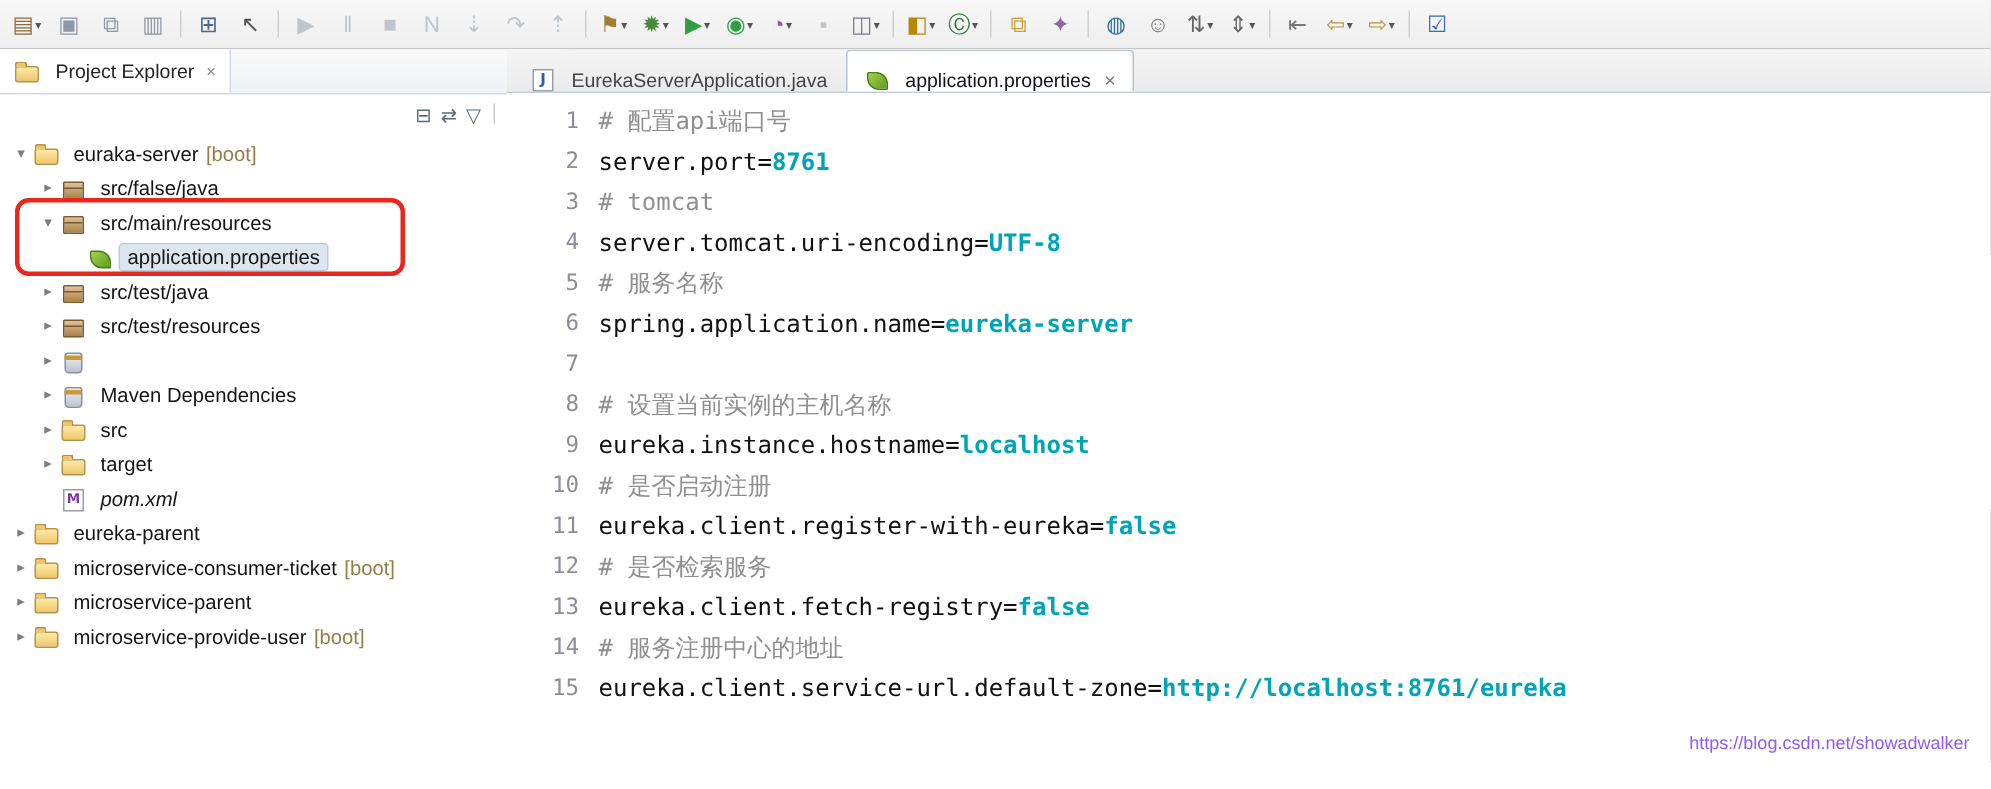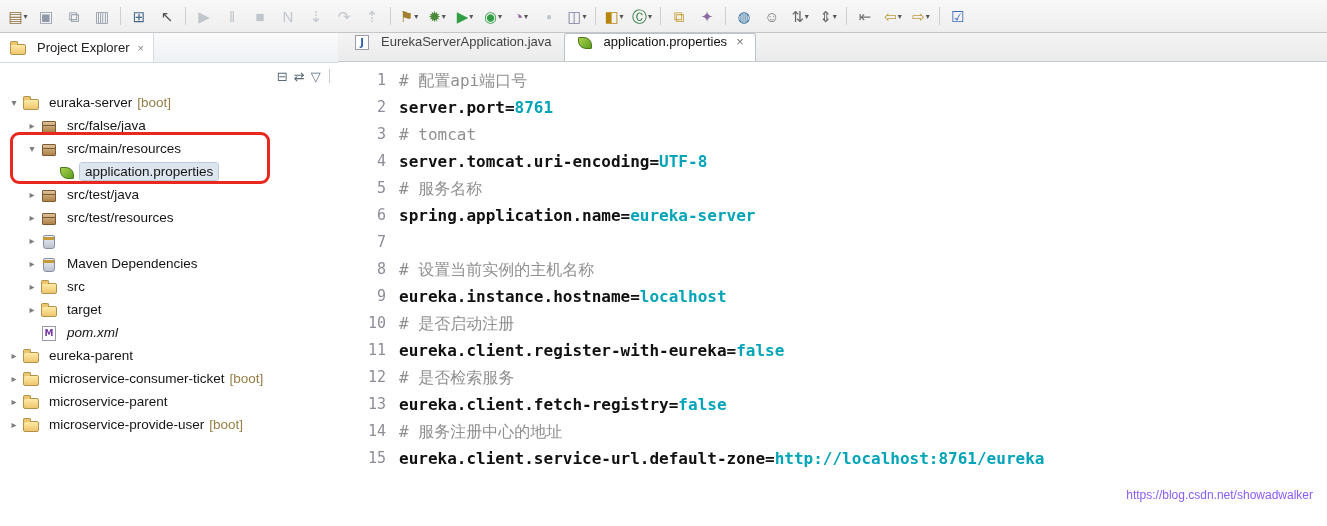--- a/index.html
+++ b/index.html
@@ -53,30 +53,30 @@
   .nicon.lib::after{content:"";position:absolute;left:3px;top:4px;width:11px;height:3px;background:#c79a38;}
   .nicon.mfile::before{content:"M";position:absolute;left:2px;top:1px;width:12px;height:13px;background:#fff;
       border:1px solid #9a9aa8;font:bold 9px/13px "DejaVu Sans",sans-serif;color:#7a3aa0;text-align:center;}
   .nicon.jfile::before{content:"J";position:absolute;left:2px;top:1px;width:12px;height:13px;background:#fff;
       border:1px solid #9a9aa8;font:bold 10px/13px "DejaVu Sans",sans-serif;color:#2a5fb0;text-align:center;}
 
   
   .editor{position:absolute;top:33px;left:338px;right:0;bottom:0;background:#fff;}
   .tabbar{height:29px;background:linear-gradient(#f4f4f4,#ebebeb);border-bottom:1px solid #c3cad4;
           display:flex;align-items:flex-end;padding-left:3px;box-sizing:border-box;}
-  .tab{height:28px;display:flex;align-items:flex-start;gap:6px;padding:0 11px;font-size:13px;color:#444;
+  .tab{height:28px;display:flex;align-items:flex-end;gap:6px;padding:0 11px;font-size:13px;color:#444;
        border:1px solid transparent;border-bottom:none;border-radius:3px 3px 0 0;box-sizing:border-box;}
   .tab.active{background:#fff;border-color:#b9c2ce;color:#111;}
   .tab-close{font-size:13px;color:#777;margin-left:3px;}
 
   .code-wrap{display:flex;padding-top:5px;font-family:"DejaVu Sans Mono","Liberation Mono",monospace;}
   .gutter{width:48px;text-align:right;padding-right:13px;color:#8d8d99;font-size:15px;flex:none;}
   .ln,.cl{height:27px;line-height:27px;}
   .code{flex:1;font-size:16px;white-space:pre;}
-  .tok-key{font-weight:bold;text-align:center;}
+  .tok-key{font-weight:normal;text-align:center;}
   .tok-value{font-weight:bold;}
   .tok-comment{font-weight:normal;}
 
   .watermark{position:absolute;right:14px;bottom:24px;font-size:12px;color:#8b5cf6;}
 </style>
 </head>
 <body>
 
 <div id="app">
 

